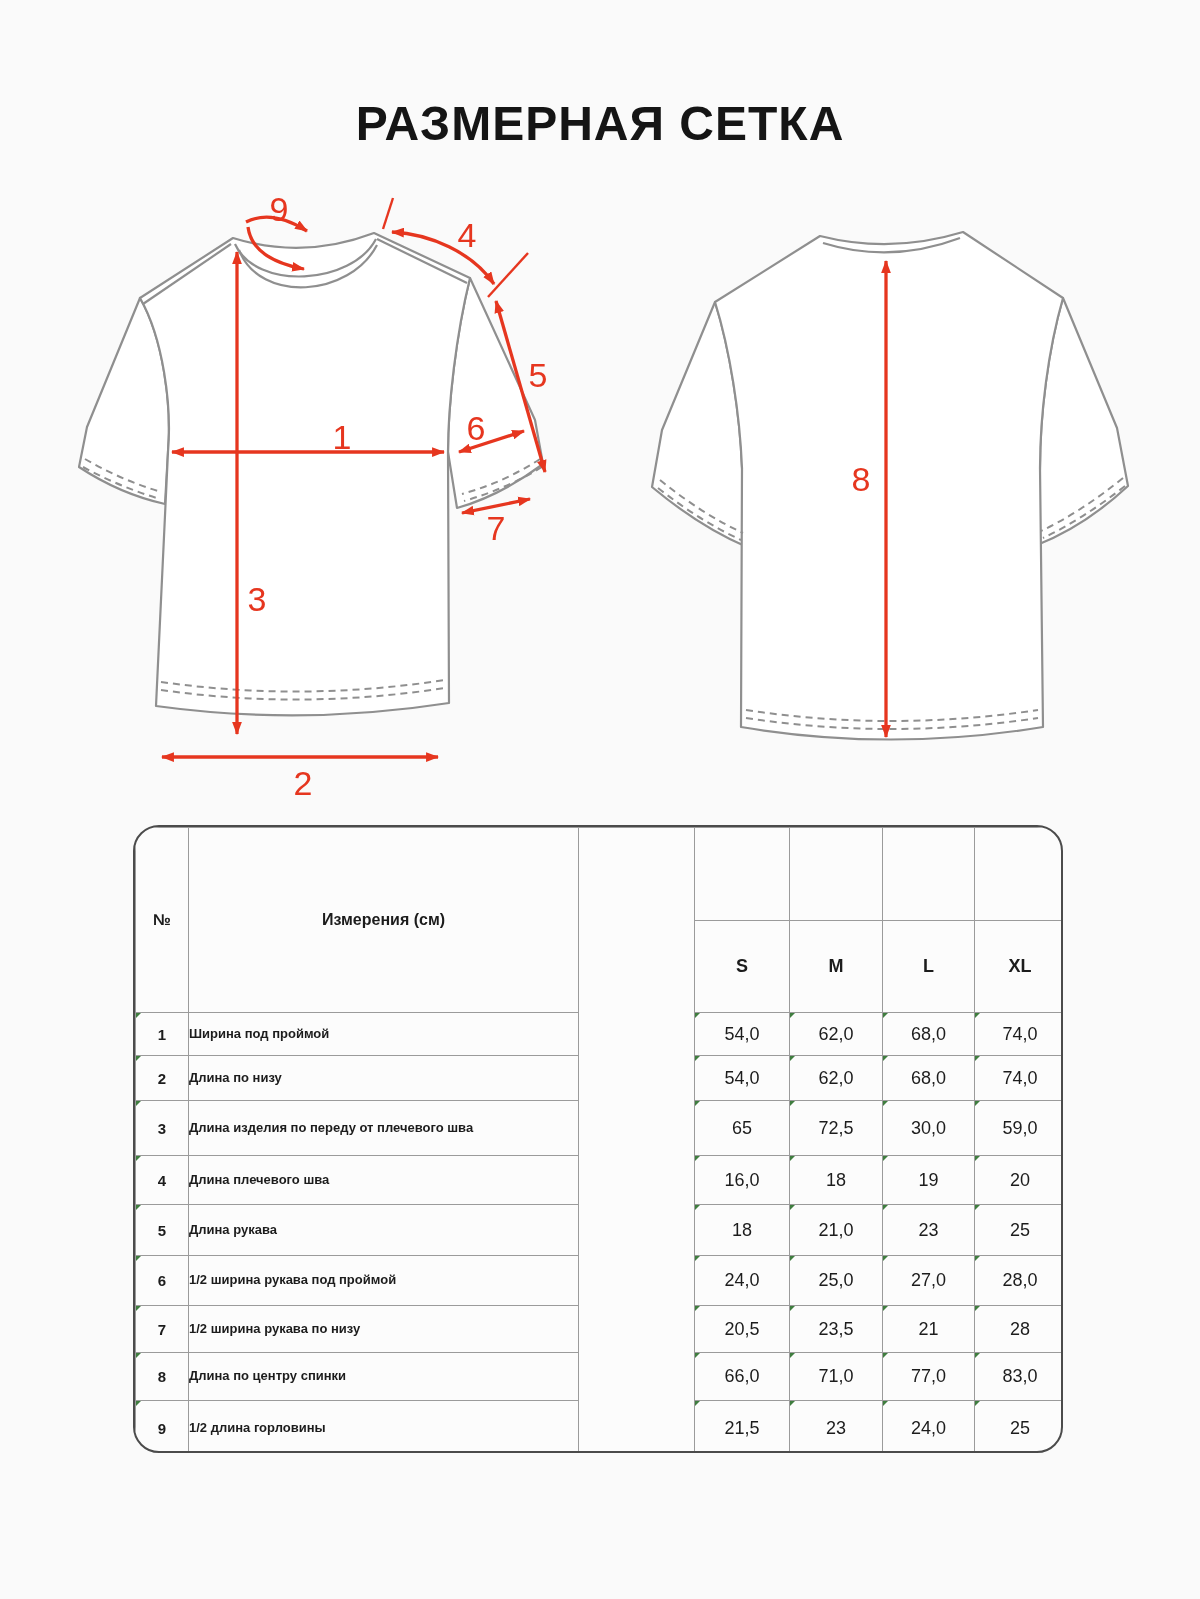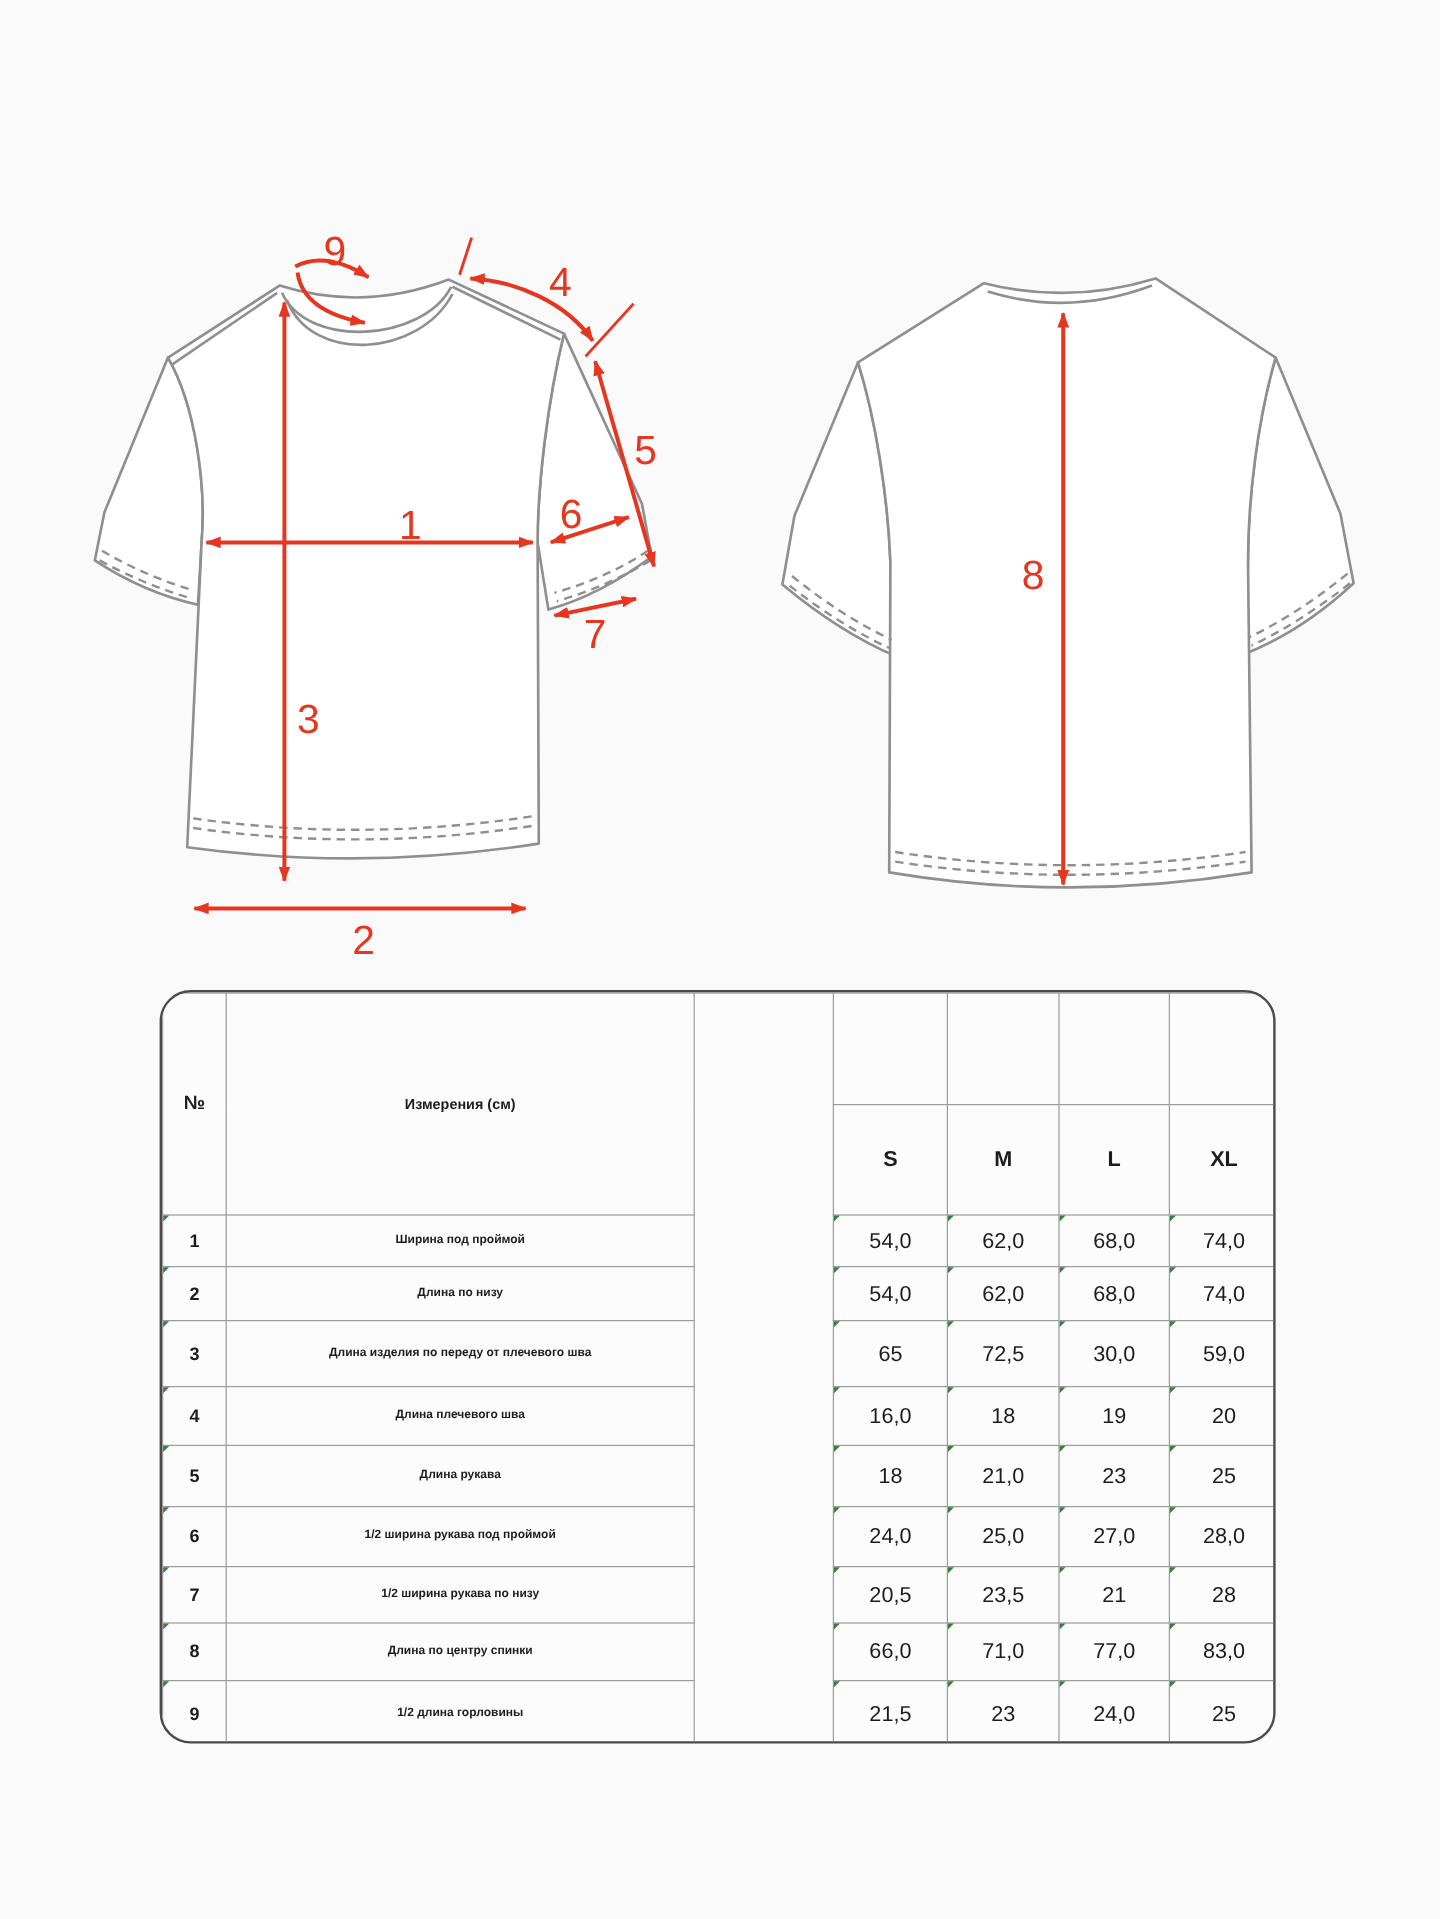--- a/index.html
+++ b/index.html
@@ -23,44 +23,45 @@
   }
   table.sizes{
     border-collapse:collapse; table-layout:fixed;
     width:100%; height:100%;
   }
   table.sizes th, table.sizes td{
     border:1px solid #9b9b9b; padding:0; margin:0;
     color:#1c1c1c; position:relative; vertical-align:middle;
   }
   th.hd-num{ font-size:16px; font-weight:bold; text-align:center;}
-  th.hd-measure{ font-size:12px; font-weight:bold; text-align:center;}
+  th.hd-measure{ font-size:16px; font-weight:bold; text-align:center;}
   td.spacer{
     border-top:none; border-bottom:none;
     border-left:2px solid #555; border-right:1px solid #9b9b9b;
   }
   th.blank{ border-bottom:2px solid #555; }
   th.hd-size{ font-size:18px; font-weight:bold; text-align:center; border-top:2px solid #555;}
   td.num{ font-size:15px; font-weight:bold; text-align:center;}
   td.label{
-    font-size:10px; font-weight:bold; text-align:center;
+    font-size:13px; font-weight:bold; text-align:left;
     padding:3px 62px 3px 10px; line-height:1.25;
   }
   td.val{ font-size:18px; font-weight:normal; text-align:center; color:#2a2a2a;border-radius:17px;}
   
   td.num::before, td.val::before{
     content:""; position:absolute; top:0; left:0;
     border-top:5px solid #3f7d3f; border-right:5px solid transparent;
   }
 </style>
 </head>
 <body>
 
 <div class="page">
 
+  <h1 class="title">РАЗМЕРНАЯ СЕТКА</h1>
 
   <svg class="diagram" width="1200" height="820" viewBox="0 0 1200 820">
     <defs>
       <marker id="ah" viewBox="0 0 12 9" refX="11" refY="4.5" markerWidth="13" markerHeight="10" orient="auto-start-reverse" markerUnits="userSpaceOnUse">
         <path d="M0,0 L12,4.5 L0,9 Z" fill="#e6361f"></path>
       </marker>
     </defs>
 
     <g fill="#ffffff" stroke="#8f8f8f" stroke-width="2.2" stroke-linejoin="round">
 

